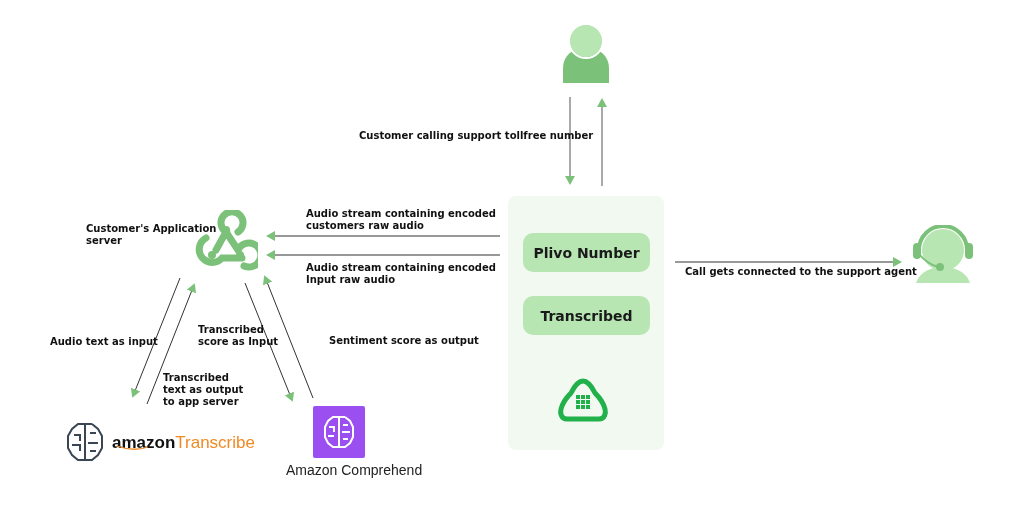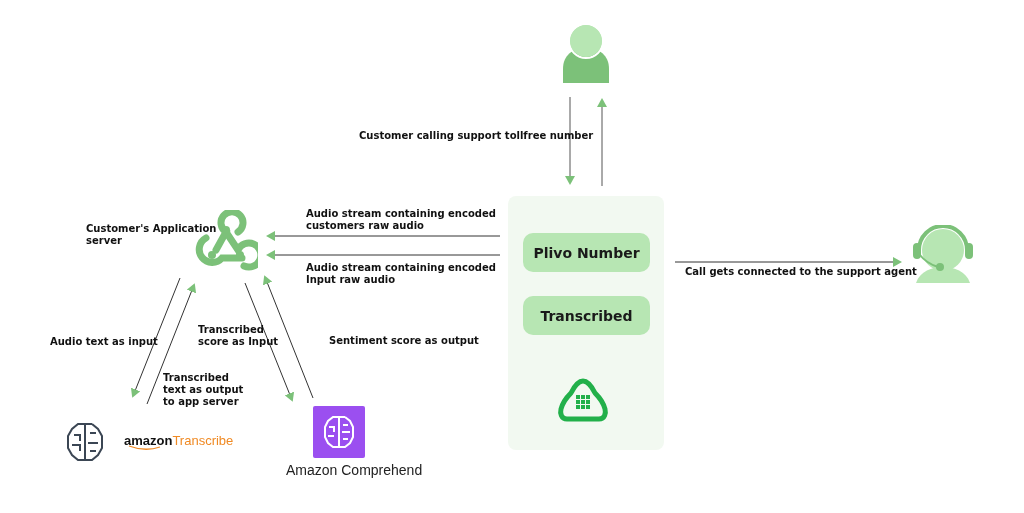--- a/index.html
+++ b/index.html
@@ -121,21 +121,21 @@
 </div>
 <div class="lbl" style="left:301px;top:335px;margin-left:28px;">Sentiment score as output</div>
 
 <svg class="abs" style="left:64px;top:421px;" width="42" height="42" viewBox="0 0 42 42">
   <g fill="none" stroke="#3b4654" stroke-width="2">
     <path d="M14,3 L21,3 L21,39 L14,39 L8,34 L4,27 L4,15 L8,8 Z"></path>
     <path d="M28,3 L21,3 M28,3 L34,8 L38,15 L38,27 L34,34 L28,39 L21,39"></path>
     <path d="M10,14 L16,14 L16,20 M8,24 L16,24 L16,30 M26,12 L32,12 M24,22 L34,22 M26,30 L32,30"></path>
   </g>
 </svg>
-<div class="abs" style="left:124px;top:433px;font-family:'Liberation Sans',sans-serif;font-size:13px;white-space:nowrap;">
+<div class="abs" style="left:112px;top:433px;font-family:'Liberation Sans',sans-serif;font-size:17px;white-space:nowrap;">
   <span style="font-weight:bold;color:#111;">amazon</span><span style="color:#f08a24;">Transcribe</span>
   <svg style="position:absolute;left:4px;top:12px;" width="34" height="6" viewBox="0 0 34 6">
     <path d="M1,1 Q17,7 32,2" fill="none" stroke="#f08a24" stroke-width="1.3"></path>
   </svg>
 </div>
 
 <svg class="abs" style="left:313px;top:406px;" width="52" height="52" viewBox="0 0 52 52">
   <rect x="0" y="0" width="52" height="52" rx="2" fill="#9b4ff0"></rect>
   <g fill="none" stroke="#fff" stroke-width="2">
     <path d="M20,11 L26,11 L26,41 L20,41 L15,37 L12,31 L12,21 L15,15 Z"></path>

